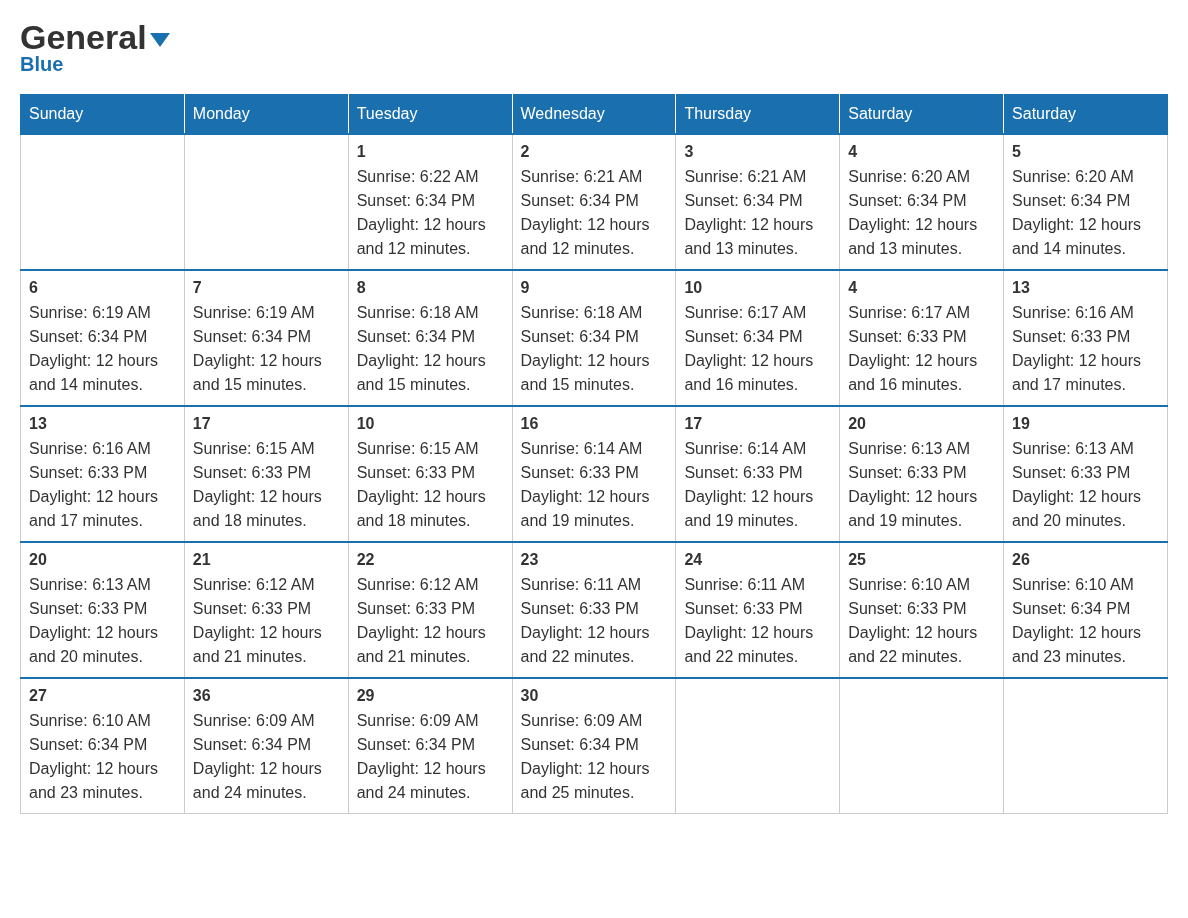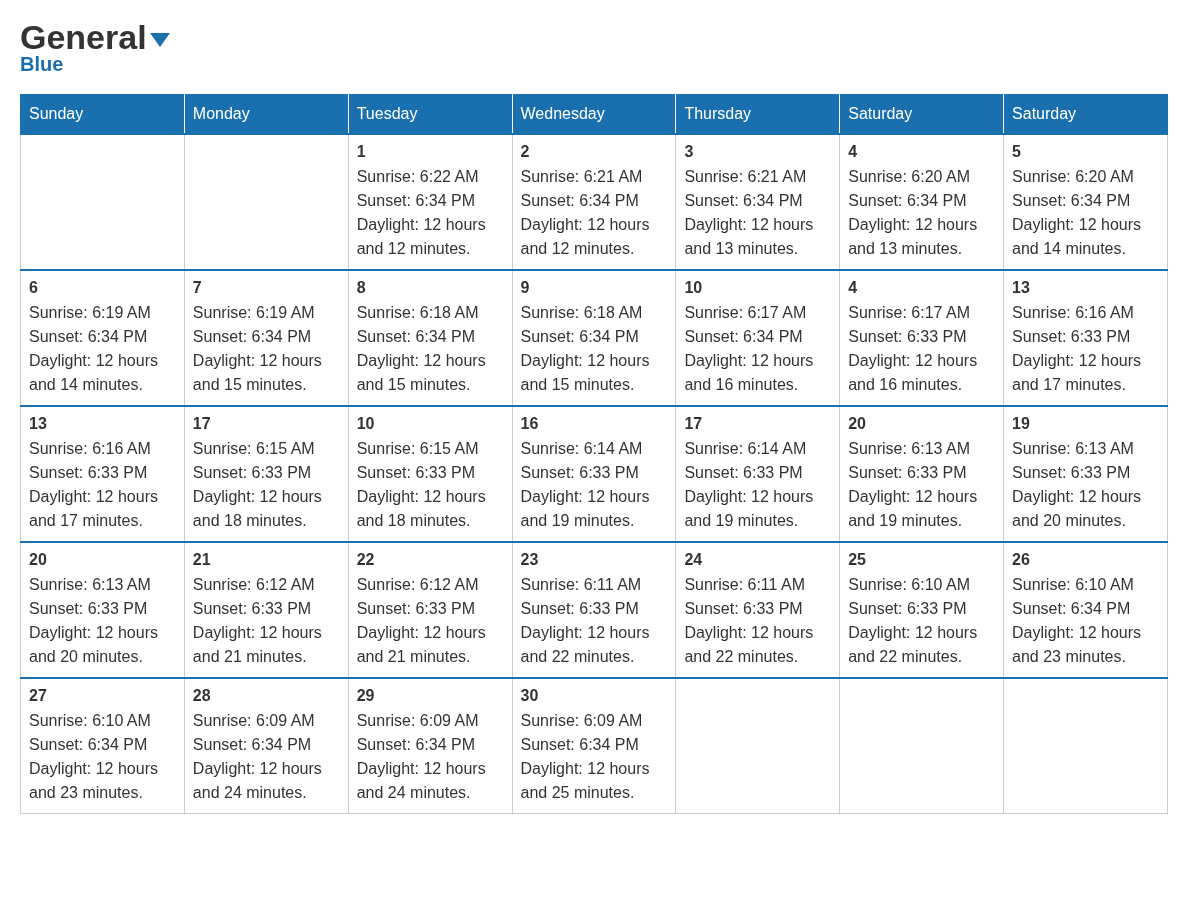--- a/index.html
+++ b/index.html
@@ -231,21 +231,21 @@
           <span class="day-number">26</span>
           <div class="day-info">Sunrise: 6:10 AM<br>Sunset: 6:34 PM<br>Daylight: 12 hours and 23 minutes.</div>
         </td>
       </tr>
       <tr>
         <td>
           <span class="day-number">27</span>
           <div class="day-info">Sunrise: 6:10 AM<br>Sunset: 6:34 PM<br>Daylight: 12 hours and 23 minutes.</div>
         </td>
         <td>
-          <span class="day-number">28</span>
+          <span class="day-number">36</span>
           <div class="day-info">Sunrise: 6:09 AM<br>Sunset: 6:34 PM<br>Daylight: 12 hours and 24 minutes.</div>
         </td>
         <td>
           <span class="day-number">29</span>
           <div class="day-info">Sunrise: 6:09 AM<br>Sunset: 6:34 PM<br>Daylight: 12 hours and 24 minutes.</div>
         </td>
         <td>
           <span class="day-number">30</span>
           <div class="day-info">Sunrise: 6:09 AM<br>Sunset: 6:34 PM<br>Daylight: 12 hours and 25 minutes.</div>
         </td>

